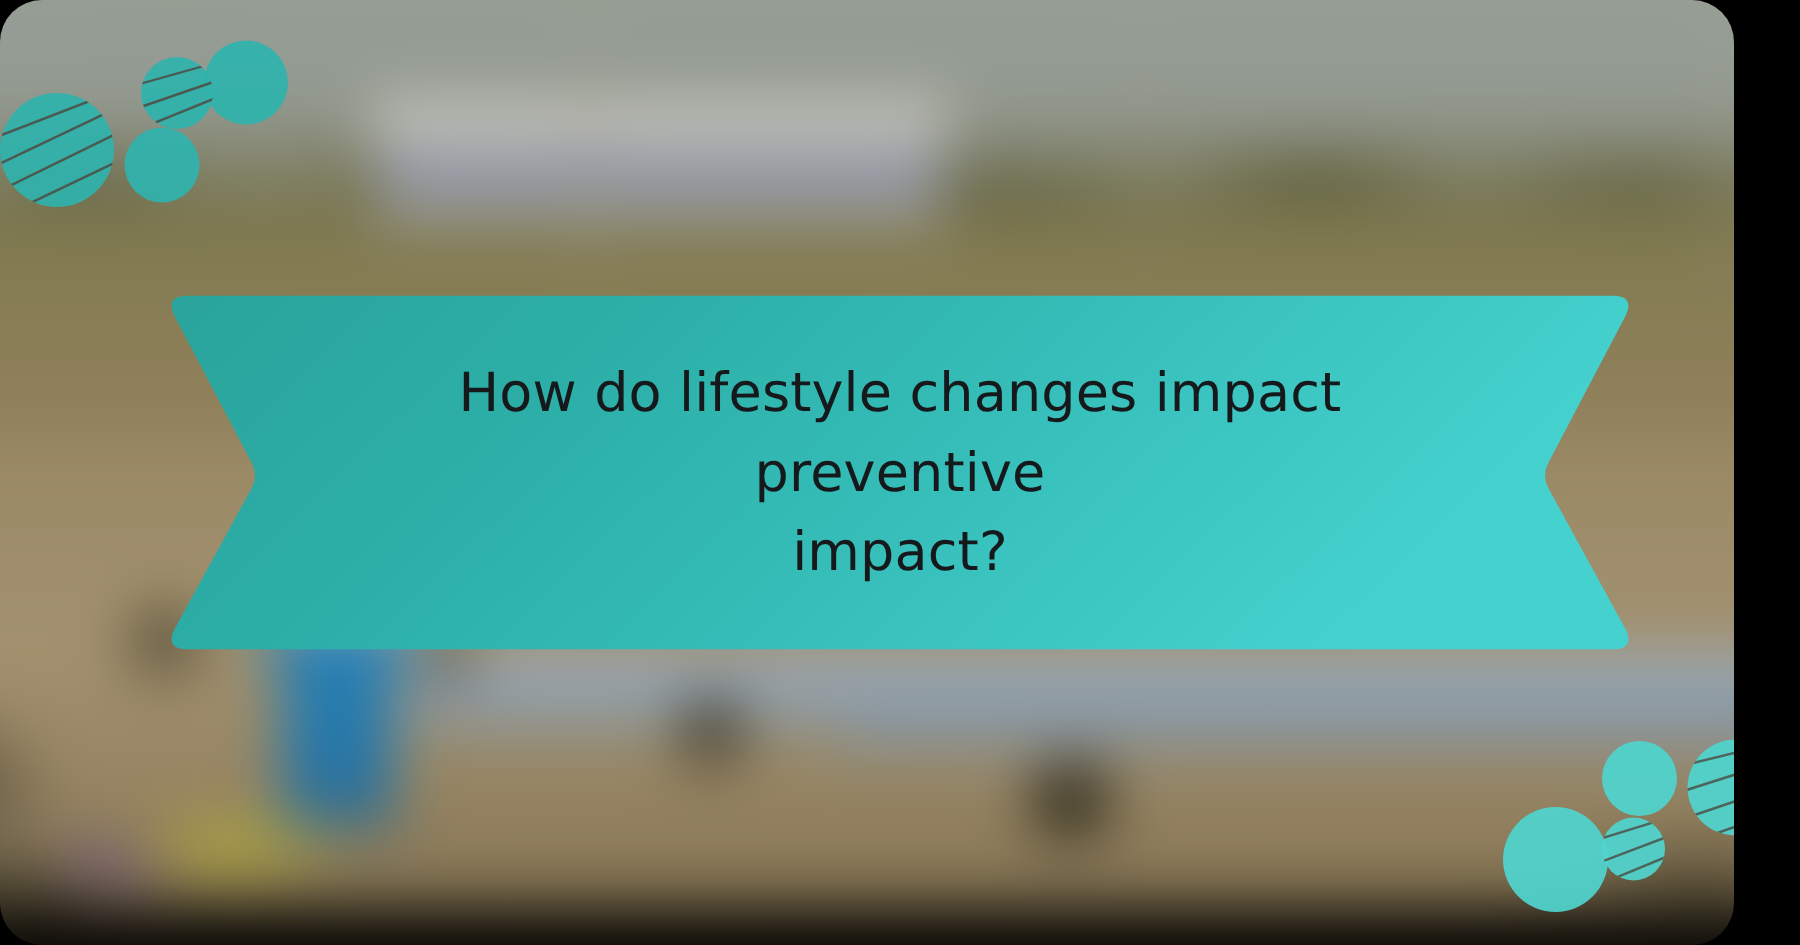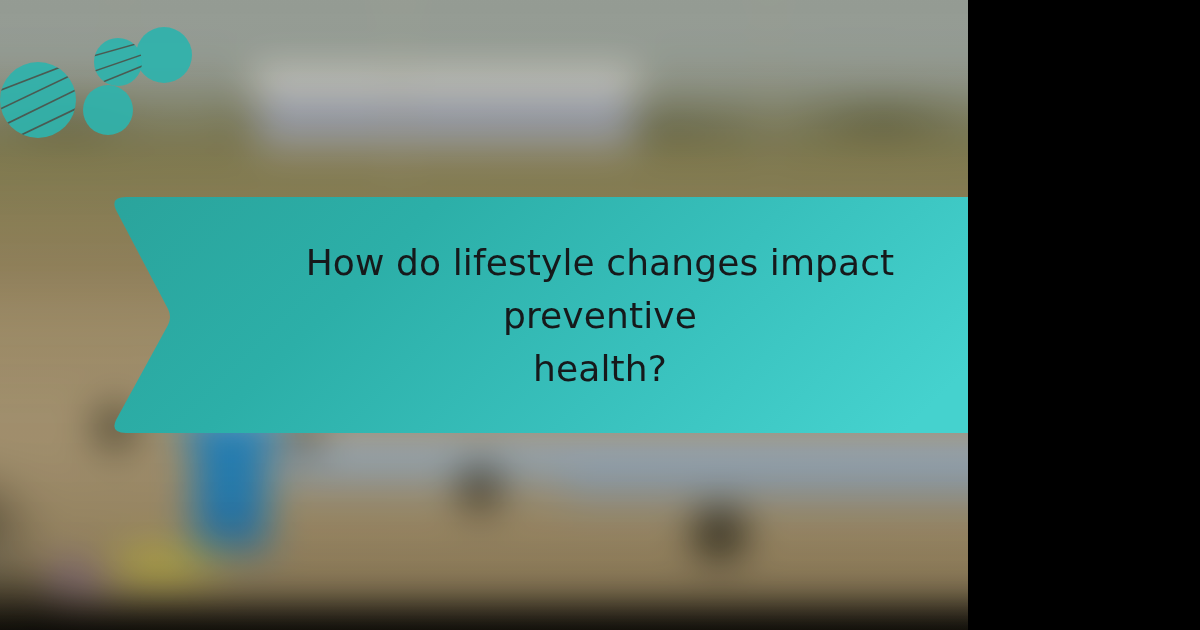--- a/index.html
+++ b/index.html
@@ -2,24 +2,25 @@
 <html><head>
 <meta charset="utf-8">
 <style>
   html, body {
     margin: 0;
     padding: 0;
     background: #000;
   }
   #stage {
     position: relative;
-    width: 968px;
+    width: 1156px;
     height: 630px;
     overflow: hidden;
     font-family: "DejaVu Sans", sans-serif;
+    border-radius: 28px;
   }
 
   
   #bg-photo {
     position: absolute;
     inset: -40px;
     filter: blur(18px) saturate(0.95);
     transform: scale(1.06);
   }
   .bg-layer { position: absolute; }
@@ -269,17 +270,17 @@
                L 16 236
                Q 0 236 6 223
                L 58 128
                Q 62 120 58 112
                L 6 13
                Q 0 0 16 0 Z" fill="url(#ribGrad)"></path>
     </svg>
 
     <div id="ribbon-text">
       <div class="line">How do lifestyle changes impact preventive</div>
-      <div class="line">health?</div>
+      <div class="line">impact?</div>
     </div>
   </div>
 
 </div>
 
 </body></html>

